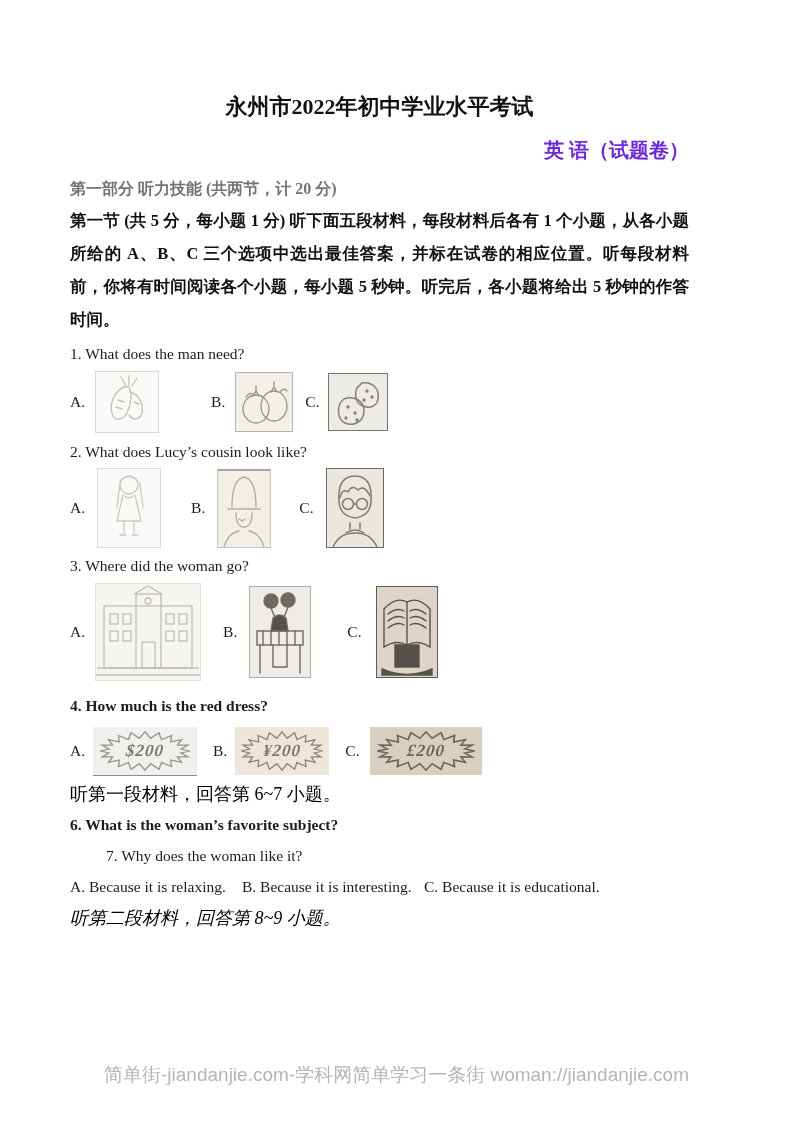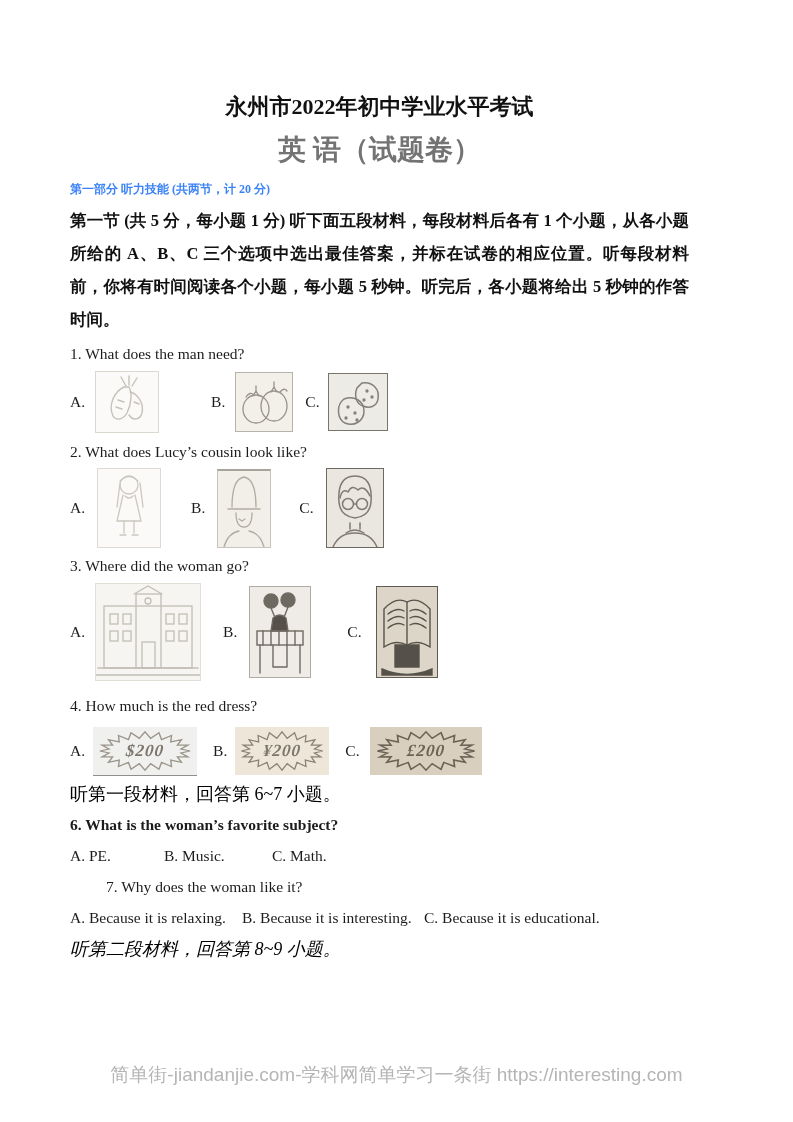--- a/index.html
+++ b/index.html
@@ -3,22 +3,22 @@
 <meta charset="utf-8">
 <style>
   html,body{margin:0;padding:0;}
   body{
     width:793px;height:1122px;background:#ffffff;position:relative;
     font-family:"Liberation Serif","DejaVu Serif",serif;color:#1c1c1c;
     overflow:hidden;
   }
   .content{padding:92px 104px 0 70px;}
   .title{text-align:center;font-size:22px;font-weight:bold;line-height:30px;color:#111;}
-  .subtitle{text-align:center;font-size:28px;font-weight:bold;line-height:28px;margin-top:14px;color:#737373;}
-  .sec-heading{font-size:12px;font-weight:bold;line-height:22px;margin-top:14px;color:#3b82f6;}
+  .subtitle{text-align:right;font-size:20px;font-weight:bold;line-height:28px;margin-top:14px;color:#6d28d9;}
+  .sec-heading{font-size:16px;font-weight:bold;line-height:22px;margin-top:14px;color:#737373;}
   .para-bold{font-size:16.5px;font-weight:bold;line-height:33px;text-align:justify;margin-top:4px;color:#111;}
   .q-text{font-size:15.5px;line-height:20px;margin-top:8px;}
   .note{font-size:18px;line-height:20px;margin-top:8px;color:#000000;}
   .opt-row{display:flex;align-items:center;}
   .opt-label{font-size:15.5px;flex:0 0 auto;}
   .img-box{flex:0 0 auto;display:block;}
   .img-box svg{display:block;}
   
   .row-q1{margin-top:6px;height:64px;}
   
@@ -177,21 +177,21 @@
           <path d="M30 15 L30 58"></path>
           <path d="M11 27 q9 -7 16 -3 M11 34 q9 -7 16 -3 M11 41 q9 -7 16 -3"></path>
           <path d="M49 27 q-9 -7 -16 -3 M49 34 q-9 -7 -16 -3 M49 41 q-9 -7 -16 -3"></path>
           <path d="M18 58 h24 v22 h-24 Z" fill="#55504a"></path>
           <path d="M5 82 q25 11 50 0 l0 6 l-50 0 Z" fill="#55504a"></path>
         </g>
       </svg>
     </span>
   </div>
 
-  <div class="q-text" style="margin-top:14px;">4. How much is the red dress?</div>
+  <div class="q-text" style="margin-top:14px;font-weight:bold;">4. How much is the red dress?</div>
   <div class="opt-row row-q4">
     <span class="opt-label">A.</span>
     <span class="badge" style="margin-left:8px;width:104px;background:#f0f0ee;border-bottom:1.5px solid #8e8e8c;">
       <svg viewBox="0 0 120 60" preserveAspectRatio="none">
         <polygon fill="none" stroke="#9a948a" stroke-width="1.6" points="112,30 101.5,32.5 109.5,37.4 97.4,37.3 102.1,44.1 89.7,41.3 90.6,49.4 79.1,44.3 76.1,52.8 66.6,45.8 60,54 53.4,45.8 43.9,52.8 40.9,44.3 29.4,49.4 30.3,41.3 17.9,44.1 22.6,37.3 10.5,37.4 18.5,32.5 8,30 18.5,27.5 10.5,22.6 22.6,22.7 17.9,15.9 30.3,18.7 29.4,10.6 40.9,15.7 43.9,7.2 53.4,14.2 60,6 66.6,14.2 76.1,7.2 79.1,15.7 90.6,10.6 89.7,18.7 102.1,15.9 97.4,22.7 109.5,22.6 101.5,27.5"></polygon>
       </svg>
       <span class="price">$200</span>
     </span>
     <span class="opt-label" style="margin-left:16px;">B.</span>
     <span class="badge" style="margin-left:8px;width:94px;background:#ede6d9;">
@@ -206,30 +206,25 @@
         <polygon fill="none" stroke="#6e6257" stroke-width="1.8" points="112,30 101.5,32.5 109.5,37.4 97.4,37.3 102.1,44.1 89.7,41.3 90.6,49.4 79.1,44.3 76.1,52.8 66.6,45.8 60,54 53.4,45.8 43.9,52.8 40.9,44.3 29.4,49.4 30.3,41.3 17.9,44.1 22.6,37.3 10.5,37.4 18.5,32.5 8,30 18.5,27.5 10.5,22.6 22.6,22.7 17.9,15.9 30.3,18.7 29.4,10.6 40.9,15.7 43.9,7.2 53.4,14.2 60,6 66.6,14.2 76.1,7.2 79.1,15.7 90.6,10.6 89.7,18.7 102.1,15.9 97.4,22.7 109.5,22.6 101.5,27.5"></polygon>
       </svg>
       <span class="price" style="color:#6e6257;">£200</span>
     </span>
   </div>
 
 
   <div class="note">听第一段材料，回答第 6~7 小题。</div>
 
   <div class="q-text" style="margin-top:11px;font-weight:bold;">6. What is the woman’s favorite subject?</div>
-  <div class="en-opts">
-    <span style="min-width:94px;">A. PE.</span>
-    <span style="min-width:108px;">B. Music.</span>
-    <span>C. Math.</span>
-  </div>
 
   <div class="q-text" style="margin-top:11px;margin-left:36px;">7. Why does the woman like it?</div>
   <div class="en-opts">
     <span style="min-width:172px;">A. Because it is relaxing.</span>
     <span style="min-width:182px;">B. Because it is interesting.</span>
     <span>C. Because it is educational.</span>
   </div>
 
   <div class="note" style="margin-top:11px;font-style:italic;">听第二段材料，回答第 8~9 小题。</div>
 
 </div>
 
-<div class="footer">简单街-jiandanjie.com-学科网简单学习一条街 https://interesting.com</div>
+<div class="footer">简单街-jiandanjie.com-学科网简单学习一条街 woman://jiandanjie.com</div>
 
 </body></html>

